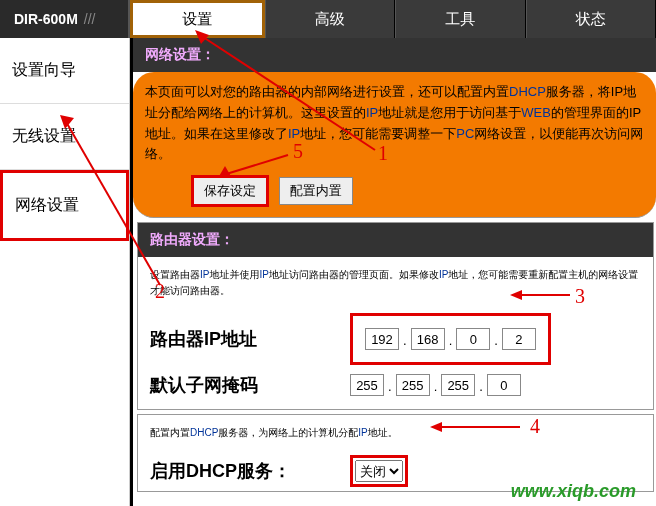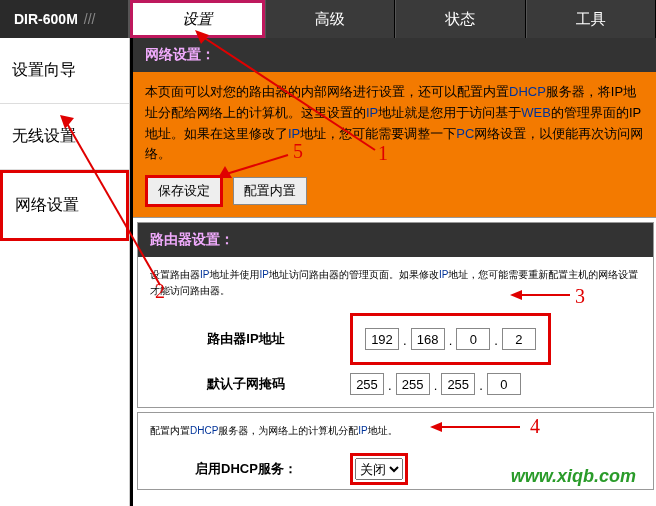--- a/index.html
+++ b/index.html
@@ -1,61 +1,61 @@
 <!DOCTYPE html>
 <html><head>
 <meta charset="utf-8">
 <style>
 * { box-sizing: border-box; margin: 0; padding: 0; }
 body { font-family: Arial, "Microsoft YaHei", sans-serif; font-size: 13px; background: #fff; width: 656px; height: 506px; overflow: hidden; position: relative; }
 .topbar { display: flex; height: 38px; background: #3a3a3a; }
 .brand { width: 130px; background: #2a2a2a; color: #fff; font-weight: bold; font-size: 14px; display: flex; align-items: center; padding-left: 14px; border-right: 2px solid #555; }
 .brand-slash { color: #888; margin-left: 6px; font-weight: normal; }
 .tab { flex: 1; color: #fff; display: flex; align-items: center; justify-content: center; border-right: 1px solid #000; border-left: 1px solid #555; cursor: pointer; font-size: 15px; }
-.tab.active { background: #fff; color: #000; border: 3px solid #be185d; font-style: italic; }
+.tab.active { background: #fff; color: #000; border: 3px solid #a16207; }
 .body { display: flex; height: calc(100% - 38px); }
 .sidebar { width: 130px; background: #fff; border-right: 1px solid #ccc; }
 .side-item { padding: 22px 12px; border-bottom: 1px solid #ddd; cursor: pointer; font-size: 16px; }
 .side-item.sel { border: 3px solid #e00000; }
 .main { flex: 1; overflow: hidden; border-left: 3px solid #000; }
 .panel-title { background: #333; color: #f0abfc; padding: 8px 12px; font-size: 14px; font-weight: bold; }
-.orange { background: #f37a00; color: #000; padding: 10px 12px; font-size: 13px; line-height: 1.6; border-bottom: 1px solid #999; }
+.orange { background: #f37a00; color: #000; padding: 10px 12px; font-size: 13px; line-height: 1.6; border-bottom: 1px solid #999; border-radius: 21px; }
 .orange .kw { color: #003399; }
 .btnrow { background: #f37a00; padding: 8px 12px 12px; }
 .btn { background: #eee; border: 1px solid #888; padding: 4px 10px; font-size: 13px; cursor: pointer; margin-right: 6px; }
-.btn.hl { border: 3px solid #e00000; }
+.btn.hl { border: 3px solid #e00000; margin-left: 46px; }
 .subsection { border: 1px solid #999; margin: 4px 2px 4px 4px; }
 .desc { padding: 10px 12px; font-size: 10px; line-height: 1.6; }
 .desc .kw { color: #003399; }
 .formrow { display: flex; align-items: center; padding: 4px 12px; }
-.formlabel { width: 200px; text-align: center; font-weight: bold; padding-right: 8px; font-size: 13px; }
+.formlabel { width: 200px; text-align: left; font-weight: bold; padding-right: 8px; font-size: 18px; }
 .ipgroup { display: flex; gap: 2px; }
 .ipbox { width: 34px; height: 22px; border: 1px solid #888; text-align: center; font-size: 13px; }
 .ip-hl { border: 3px solid #e00000; padding: 12px; display: inline-flex; gap: 2px; }
 .sel-hl { border: 3px solid #e00000; padding: 2px; display: inline-block; }
 select { font-size: 13px; height: 22px; }
 .dot { margin: 0 2px; align-self: flex-end; padding-bottom: 2px; }
-.watermark { position: absolute; bottom: 19px; right: 20px; color: #2a9b2a; font-weight: bold; font-style: italic; font-size: 18px; pointer-events: none; }
+.watermark { position: absolute; bottom: 4px; right: 20px; color: #2a9b2a; font-weight: bold; font-style: italic; font-size: 18px; pointer-events: none; }
 .anno { position: absolute; color: #e00000; font-size: 20px; font-family: "Times New Roman", serif; pointer-events: none; }
 .arrow { position: absolute; pointer-events: none; }
 .arrow svg line, .arrow svg path { stroke: #e00000; stroke-width: 2; fill: none; }
 .arrow svg polygon { fill: #e00000; }
 </style>
 </head>
 <body>
 
 <div class="topbar">
   <div class="brand">
       <span>DIR-600M</span>
       <span class="brand-slash">///</span>
     </div>
   <div class="tab active">设置</div>
   <div class="tab">高级</div>
+  <div class="tab">工具</div>
   <div class="tab">状态</div>
-  <div class="tab">工具</div>
 </div>
 
 <div class="body">
   <div class="sidebar">
     <div class="side-item">设置向导</div>
     <div class="side-item">无线设置</div>
     <div class="side-item sel">网络设置</div>
   </div>
 
   <div class="main">

